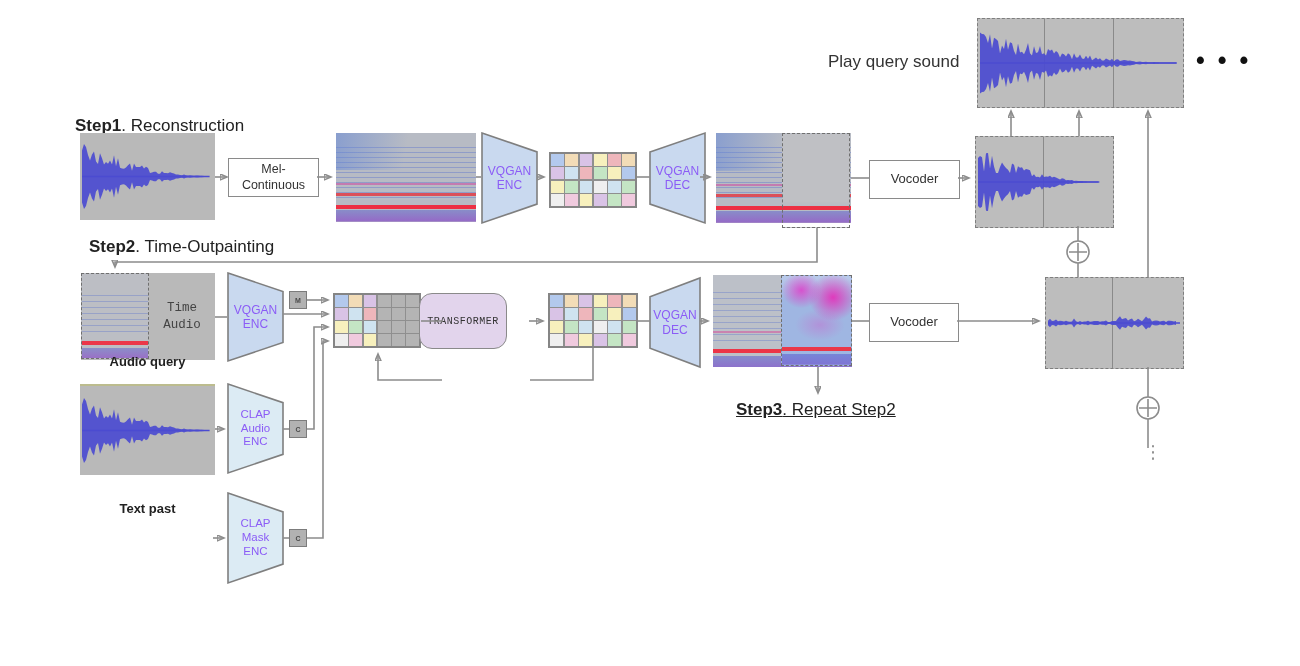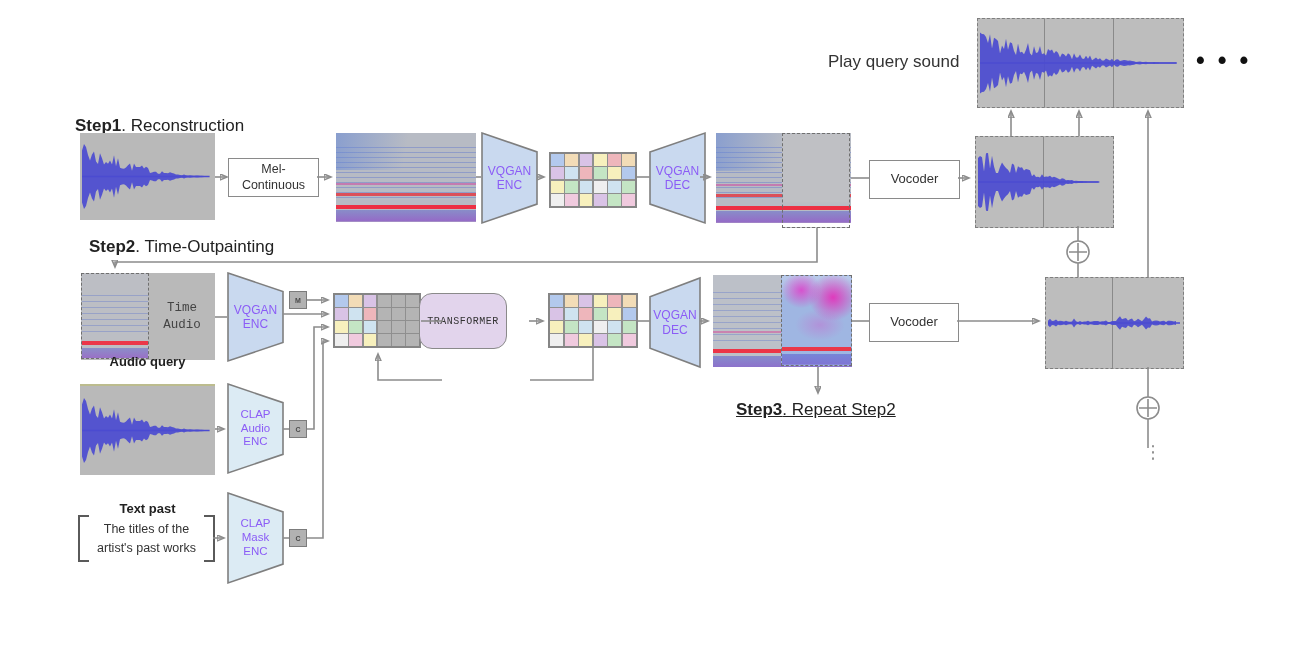--- a/index.html
+++ b/index.html
@@ -339,28 +339,20 @@
       <span>ENC</span>
     </div>
   </div>
 
   <div class="abs chip" style="left:289px;top:420px;">
     <span>C</span>
   </div>
 
   <div class="abs smalllabel" style="left:80px;top:501px;width:135px;">Text past</div>
 
-  <div class="abs quote" style="left:78px;top:515px;width:137px;height:47px;">
-    <div class="bracket l"></div>
-    <div class="quote-text">
-      <div>The titles of the</div>
-      <div>artist's past works</div>
-    </div>
-    <div class="bracket r"></div>
-  </div>
 
   <div class="abs trap" style="left:228px;top:493px;width:55px;height:90px;">
     <svg viewBox="0 0 100 100" preserveAspectRatio="none">
         <polygon class="fill-clap" points="0,0 100,21 100,79 0,100"></polygon>
       </svg>
     <div class="trap-label" style="font-size:11.5px;">
       <span>CLAP</span>
       <span>Mask</span>
       <span>ENC</span>
     </div>

